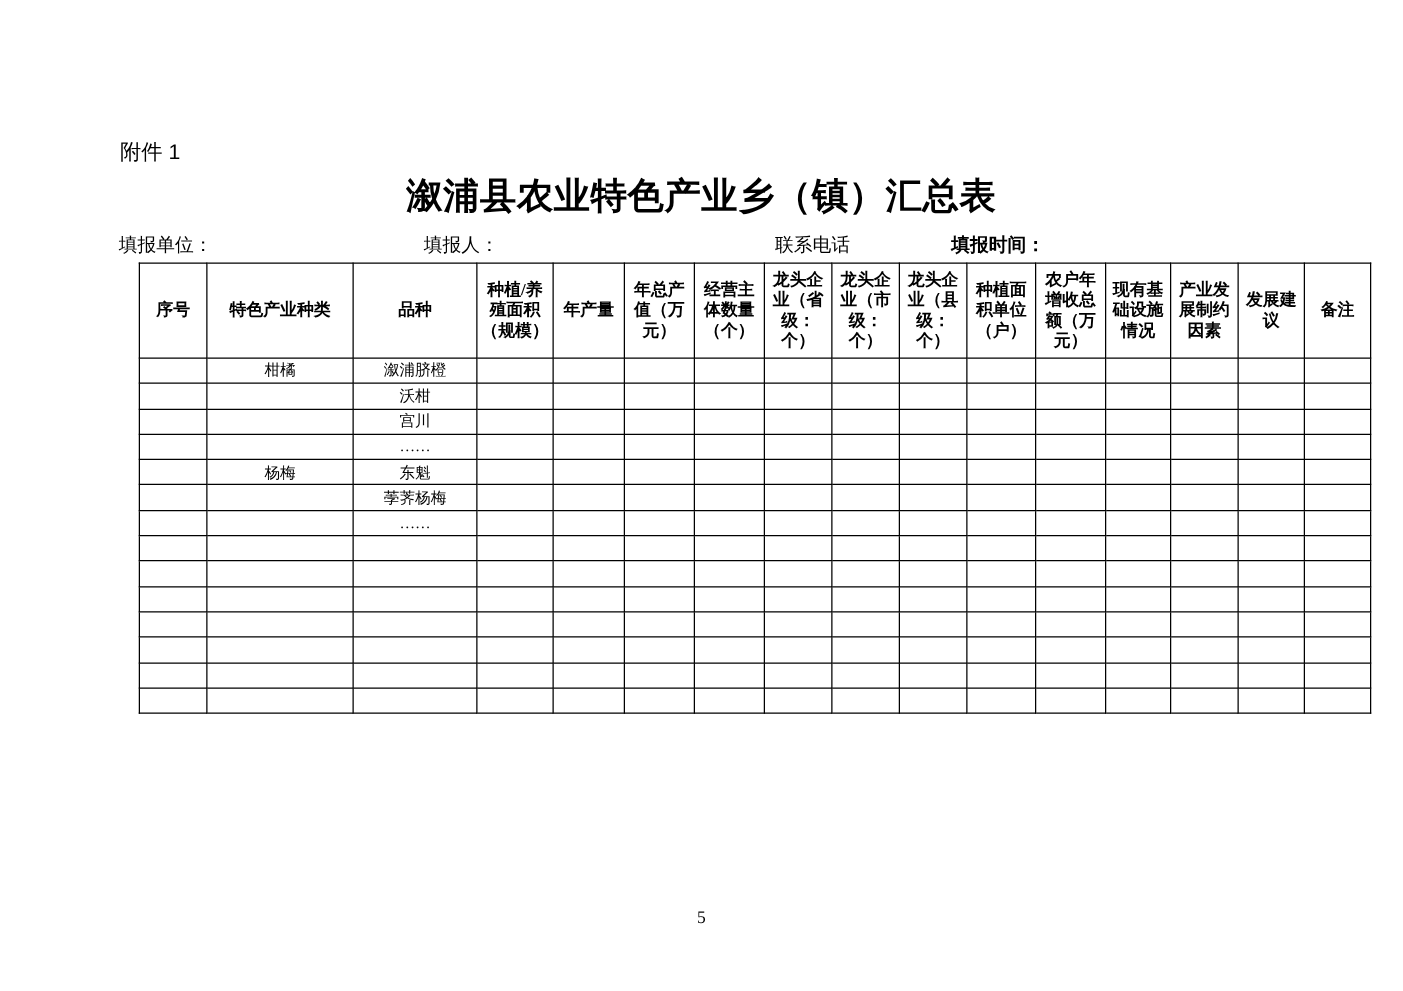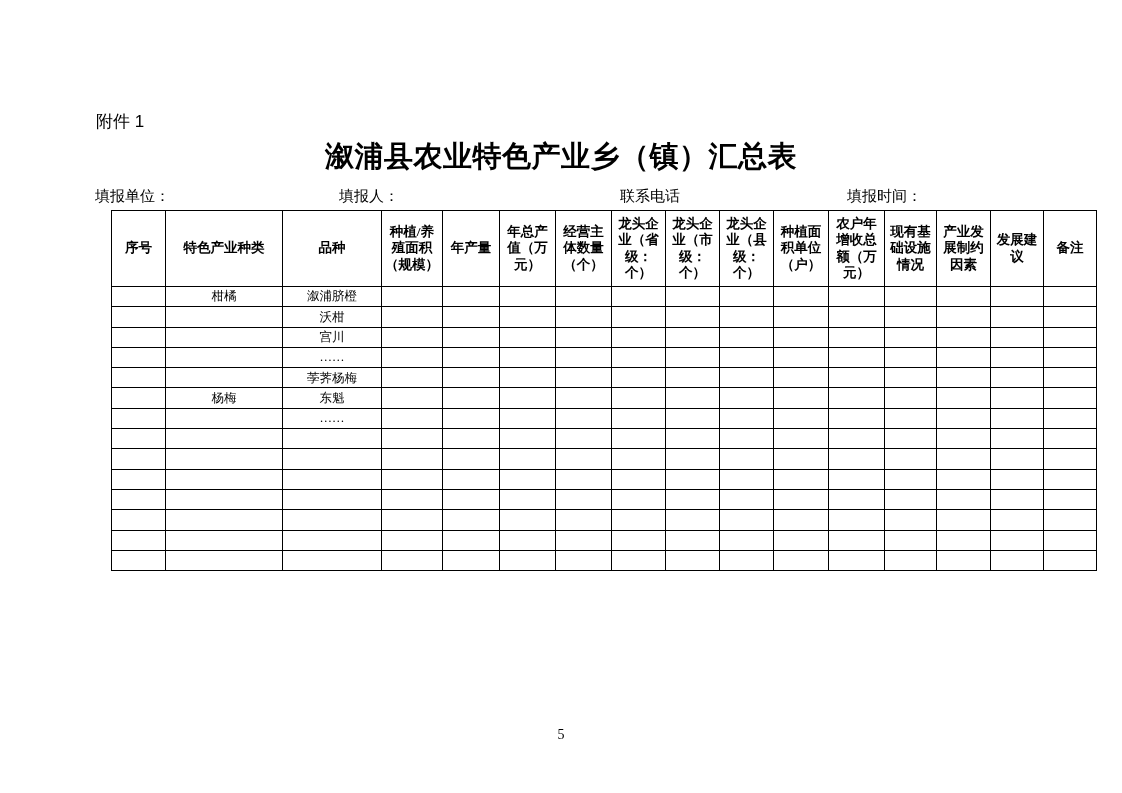--- a/index.html
+++ b/index.html
@@ -44,21 +44,21 @@
     top: 187px;
     left: 0;
     width: 1094px;
     height: 20px;
     font-size: 15px;
   }
   .info-item { position: absolute; top: 0; white-space: nowrap; }
   .info-unit { left: 95px; }
   .info-reporter { left: 339px; }
   .info-phone { left: 620px; }
-  .info-time { left: 847px; }
+  .info-time { left: 761px; font-weight: bold; }
 
   table.summary {
     position: absolute;
     left: 111px;
     top: 210px;
     width: 985px;
     border-collapse: collapse;
     table-layout: fixed;
   }
   table.summary th, table.summary td {
@@ -227,57 +227,57 @@
           <td></td>
           <td></td>
           <td></td>
           <td></td>
           <td></td>
           <td></td>
           <td></td>
         </tr>
         <tr>
           <td></td>
-          <td></td>
-          <td>荸荠杨梅</td>
-          <td></td>
-          <td></td>
-          <td></td>
-          <td></td>
-          <td></td>
-          <td></td>
-          <td></td>
-          <td></td>
-          <td></td>
-          <td></td>
-          <td></td>
-          <td></td>
-          <td></td>
-        </tr>
-        <tr>
-          <td></td>
           <td>杨梅</td>
           <td>东魁</td>
           <td></td>
           <td></td>
           <td></td>
           <td></td>
           <td></td>
           <td></td>
           <td></td>
           <td></td>
           <td></td>
           <td></td>
           <td></td>
           <td></td>
           <td></td>
         </tr>
         <tr>
           <td></td>
           <td></td>
+          <td>荸荠杨梅</td>
+          <td></td>
+          <td></td>
+          <td></td>
+          <td></td>
+          <td></td>
+          <td></td>
+          <td></td>
+          <td></td>
+          <td></td>
+          <td></td>
+          <td></td>
+          <td></td>
+          <td></td>
+        </tr>
+        <tr>
+          <td></td>
+          <td></td>
           <td>……</td>
           <td></td>
           <td></td>
           <td></td>
           <td></td>
           <td></td>
           <td></td>
           <td></td>
           <td></td>
           <td></td>

